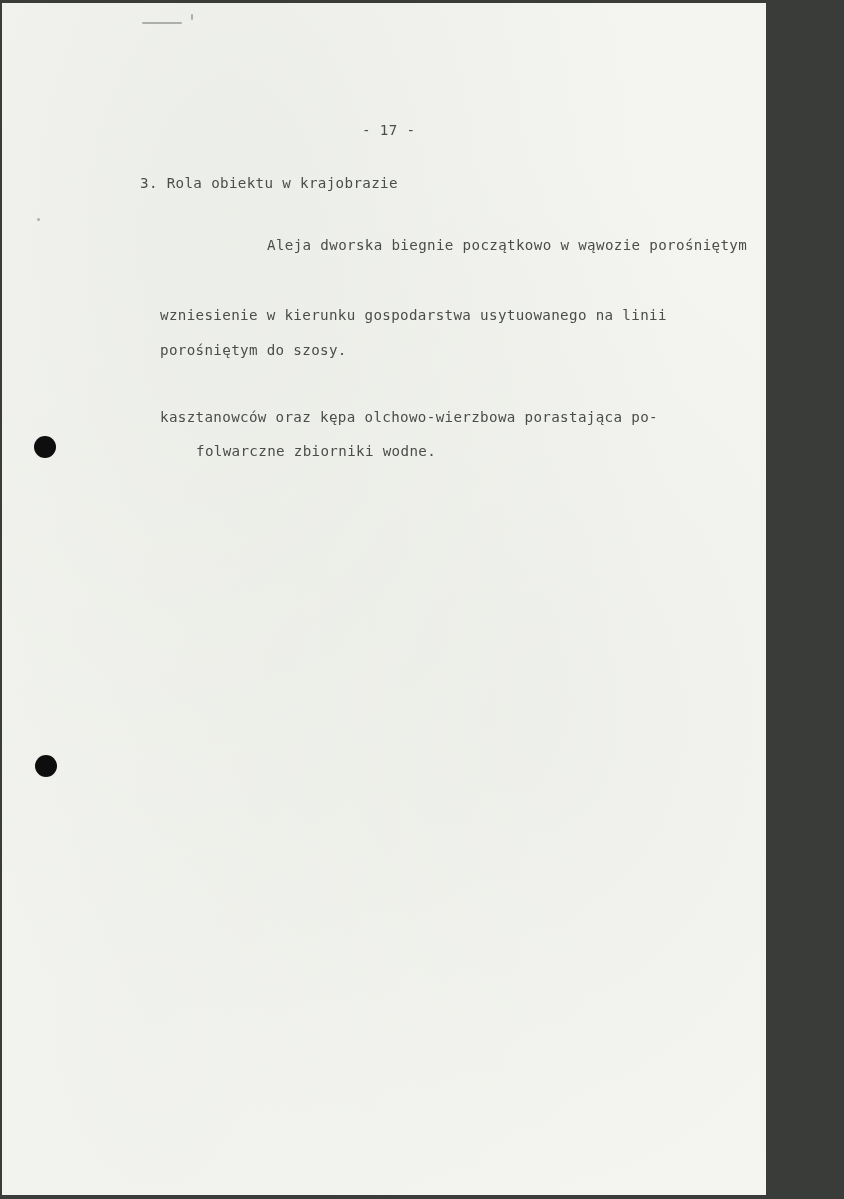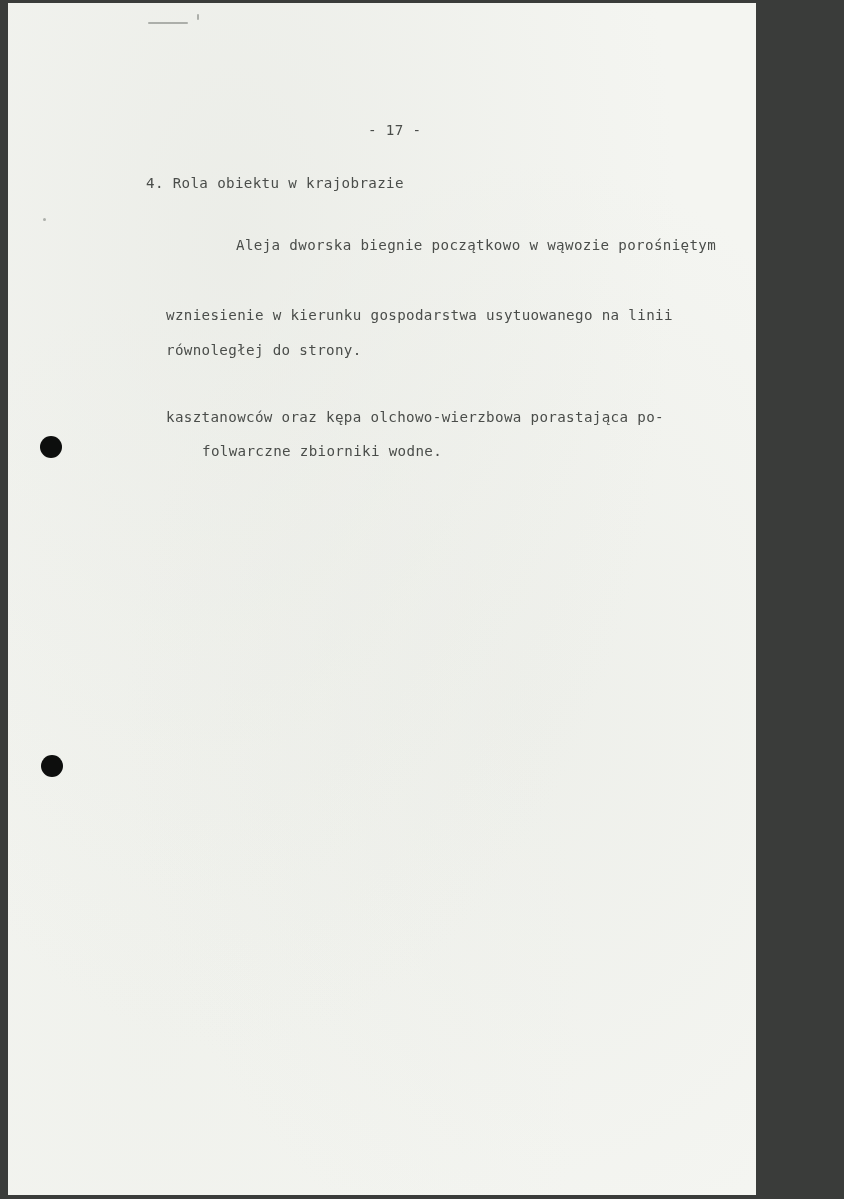--- a/index.html
+++ b/index.html
@@ -8,29 +8,30 @@
     }
     body {
       width: 844px;
       height: 1199px;
       background: #3a3c3a;
       position: relative;
       overflow: hidden;
     }
     .page {
       position: absolute;
-      left: 8px;
+      left: 2px;
       top: 3px;
       width: 748px;
       height: 1192px;
       background: #f4f5f1;
       background-image:
         radial-gradient(ellipse at 30% 20%, rgba(230,232,226,0.6), rgba(244,245,241,0) 60%),
         radial-gradient(ellipse at 70% 60%, rgba(232,234,228,0.5), rgba(244,245,241,0) 55%),
         radial-gradient(ellipse at 20% 85%, rgba(236,238,232,0.5), rgba(244,245,241,0) 50%);
+      padding-left: 16px;
     }
     .typed {
       font-family: "DejaVu Sans Mono", "Liberation Mono", monospace;
       color: #4a4d4a;
       font-size: 14.2px;
       letter-spacing: 0.35px;
       position: absolute;
       white-space: pre;
       line-height: 1;
     }
@@ -65,23 +66,23 @@
 <body>
 
 <div class="page">
 
   <div class="smudge" style="left:140px; top:19px; width:40px; height:2px;"></div>
   <div class="smudge" style="left:189px; top:11px; width:2px; height:6px;"></div>
   <div class="smudge" style="left:35px; top:215px; width:3px; height:3px;"></div>
 
   <div class="typed page-number">- 17 -</div>
 
-  <div class="typed section-heading">4. Rola obiektu w krajobrazie</div>
+  <div class="typed section-heading">3. Rola obiektu w krajobrazie</div>
 
-  <div class="typed indent" style="top:235px;">Aleja dworska biegnie początkowo w wąwozie porośniętym</div>
+  <div class="typed indent" style="top:235px;margin-left:37px;">Aleja dworska biegnie początkowo w wąwozie porośniętym</div>
   <div class="typed para-line" style="top:305px;">wzniesienie w kierunku gospodarstwa usytuowanego na linii</div>
-  <div class="typed para-line" style="top:340px;">równoległej do strony.</div>
+  <div class="typed para-line" style="top:340px;">porośniętym do szosy.</div>
   <div class="typed para-line" style="top:407px;">kasztanowców oraz kępa olchowo-wierzbowa porastająca po-</div>
   <div class="typed para-line" style="top:441px;margin-left:36px;">folwarczne zbiorniki wodne.</div>
 
   <div class="punch-hole" style="left:32px; top:433px;"></div>
   <div class="punch-hole" style="left:33px; top:752px;"></div>
 </div>
 
 </body></html>

